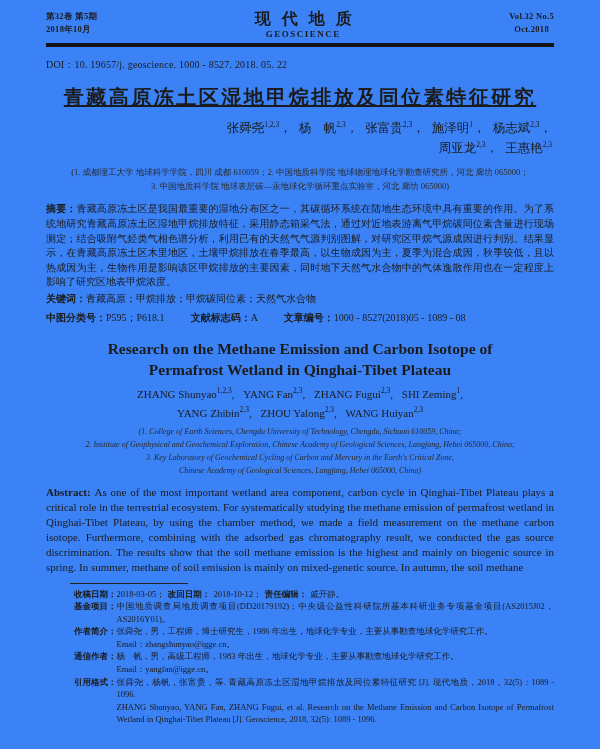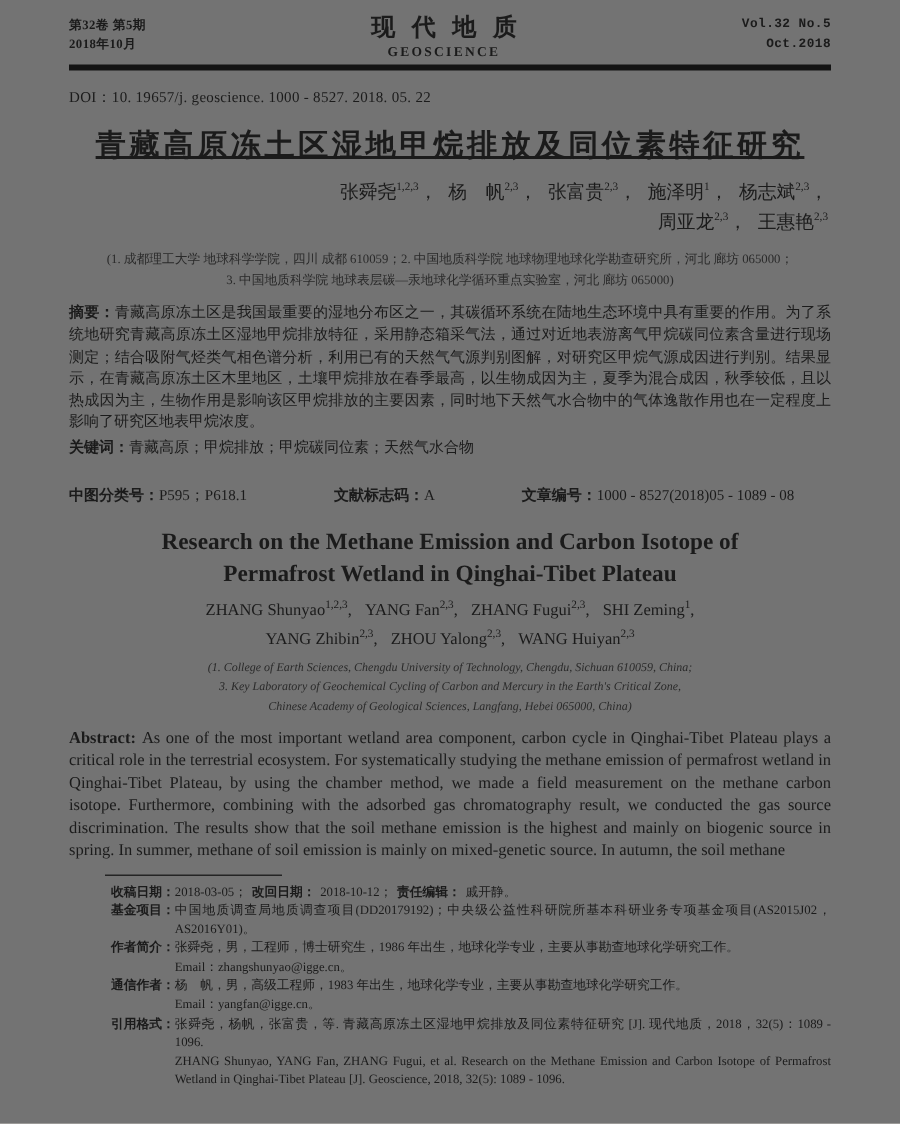--- a/index.html
+++ b/index.html
@@ -1,41 +1,41 @@
 <!DOCTYPE html>
 <html><head>
 <meta charset="utf-8">
 <style>
   * { margin:0; padding:0; box-sizing:border-box; }
   html,body { width:600px; }
   body { background:#dedcd6; font-family:"Liberation Serif","DejaVu Serif",serif; }
-  .page { width:600px; height:749px; background:#737373; color:#1b1b1b; overflow:hidden; padding:10px 46px 0 46px; }
+  .page { width:600px; height:749px; background:#3b82f6; color:#1b1b1b; overflow:hidden; padding:10px 46px 0 46px; }
 
   .hdr { display:flex; justify-content:space-between; align-items:flex-start; }
   .hdr-left, .hdr-right { font-size:8.5px; line-height:1.5; font-weight:bold; letter-spacing:.3px; }
-  .hdr-right { text-align:right;font-family:Liberation Mono, monospace; }
+  .hdr-right { text-align:center; }
   .hdr-center { text-align:center; flex:1; }
   .jt-cn { font-size:16px; font-weight:bold; letter-spacing:11px; padding-left:11px; line-height:1.15; }
   .jt-en { font-size:9px; font-weight:bold; letter-spacing:1.5px; margin-top:1px; }
   .hdr-rule { height:4px; background:#141414; margin-top:4px; }
 
   .doi { font-size:10px; margin-top:11px; letter-spacing:.2px; }
 
   .title-cn { text-align:center; font-size:20px; font-weight:bold; letter-spacing:2.5px; margin-top:12px; line-height:1.3;text-decoration:underline; }
 
   .authors-cn { text-align:right; margin-top:8px; font-size:12.5px; line-height:20px; }
   .au { margin:0 2px; white-space:nowrap; }
   sup { font-size:7.5px; vertical-align:super; line-height:0; }
 
   .affil-cn { text-align:center; font-size:8.5px; line-height:14px; margin-top:7px; color:#2a2a2a; }
 
   .b { font-weight:bold; }
   .abs { font-size:10px; line-height:14.6px; text-align:justify; margin-top:9px; }
   .kw  { font-size:10px; line-height:15px; margin-top:1px; }
-  .clc { font-size:10px; line-height:15px; margin-top:17px; display:flex;gap:32px; }
+  .clc { font-size:10px; line-height:15px; margin-top:4px; display:flex; }
   .clc .pair { margin-right:26px; white-space:nowrap; }
 
   .title-en { text-align:center; font-size:15.5px; font-weight:bold; line-height:21px; margin-top:13px; }
   .authors-en { text-align:center; font-size:11px; line-height:19px; margin-top:5px; }
   .au-en { margin:0 3px; white-space:nowrap; }
   .affil-en { text-align:center; font-style:italic; font-size:8px; line-height:13px; margin-top:2px; color:#2a2a2a; }
   .abs-en { font-size:11px; line-height:15.1px; text-align:justify; margin-top:8px; }
   .abs-en .b { margin-right:4px; }
 
   .fn-sep { width:118px; height:1px; background:#242424; margin:7px 0 4px 24px; }
@@ -113,20 +113,21 @@
     </div>
     <div>
       <span class="au-en"><span>YANG Zhibin</span><sup>2,3</sup><span>,</span></span>
       <span class="au-en"><span>ZHOU Yalong</span><sup>2,3</sup><span>,</span></span>
       <span class="au-en"><span>WANG Huiyan</span><sup>2,3</sup><span></span></span>
     </div>
   </div>
 
   <div class="affil-en">
     <div>(1. College of Earth Sciences, Chengdu University of Technology, Chengdu, Sichuan  610059, China;</div>
+    <div>2. Institute of Geophysical and Geochemical Exploration, Chinese Academy of Geological Sciences, Langfang, Hebei  065000, China;</div>
     <div>3. Key Laboratory of Geochemical Cycling of Carbon and Mercury in the Earth's Critical Zone,</div>
     <div>Chinese Academy of Geological Sciences, Langfang, Hebei  065000, China)</div>
   </div>
 
   <p class="abs-en"><span class="b">Abstract:</span><span>As one of the most important wetland area component, carbon cycle in Qinghai-Tibet Plateau plays a critical role in the terrestrial ecosystem. For systematically studying the methane emission of permafrost wetland in Qinghai-Tibet Plateau, by using the chamber method, we made a field measurement on the methane carbon isotope. Furthermore, combining with the adsorbed gas chromatography result, we conducted the gas source discrimination. The results show that the soil methane emission is the highest and mainly on biogenic source in spring. In summer, methane of soil emission is mainly on mixed-genetic source. In autumn, the soil methane</span></p>
 
   <div class="fn-sep"></div>
 
   <div class="fns">
     <div class="fn-row">

